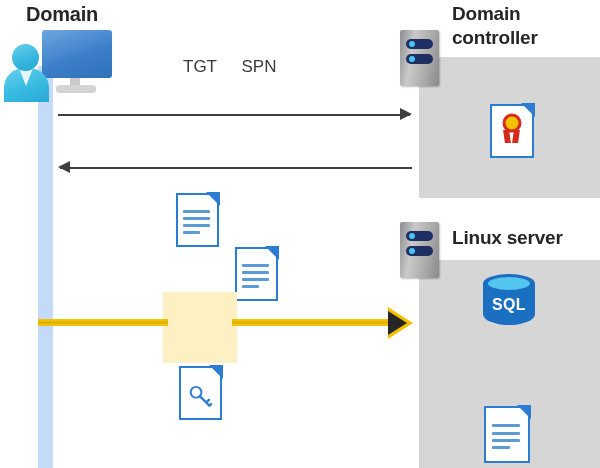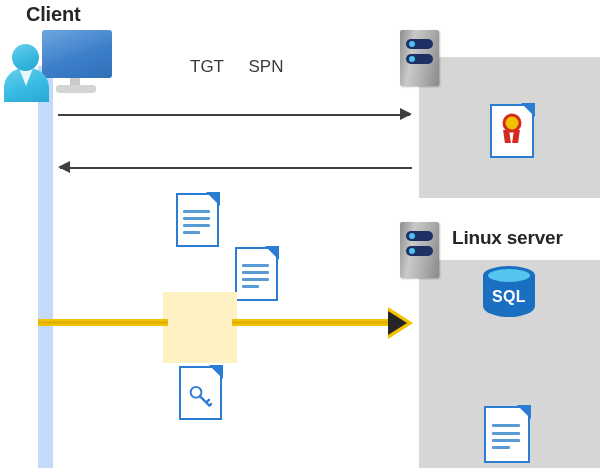--- a/index.html
+++ b/index.html
@@ -31,21 +31,21 @@
   }
   .dc-label{
     left:452px;top:2px;width:140px;
     font-size:19px;line-height:24px;
   }
   .linux-label{
     left:452px;top:226px;width:150px;
     font-size:19px;line-height:24px;
   }
   .msg-label{
-    font-size:17px;color:#3b3b3b;line-height:20px;margin-left:7px;
+    font-size:17px;color:#3b3b3b;line-height:20px;
   }
   .tgt-label{left:175px;top:57px;width:50px;text-align:center;}
   .spn-label{left:233px;top:57px;width:52px;text-align:center;}
   .keytab-label{
     left:420px;top:415px;width:178px;text-align:center;
     font-size:20px;color:#3b3b3b;
   }
 
   
   .zone{background:#d6d6d6;}
@@ -112,21 +112,21 @@
     box-sizing:border-box;
   }
   .cert-tail{
     position:absolute;width:6px;height:13px;background:#d42b1f;top:48%;
   }
   .cert-tail.l{left:31%;transform:skewX(8deg);}
   .cert-tail.r{left:52%;transform:skewX(-8deg);}
 
   
   .sql{
-    left:483px;top:266px;width:37px;height:60px;
+    left:483px;top:274px;width:37px;height:60px;
   }
   .sql .body{
     position:absolute;left:0;top:9px;width:52px;height:42px;
     background:#1b6fc0;border-radius:0 0 26px 26px/0 0 11px 11px;
   }
   .sql .top{
     position:absolute;left:0;top:0;width:52px;height:19px;
     background:#1b6fc0;border-radius:50%;
   }
   .sql .topin{
@@ -219,33 +219,34 @@
 
   <div class="abs lifeline"></div>
 
   <div class="abs monitor-screen"></div>
   <div class="abs monitor-neck"></div>
   <div class="abs monitor-base"></div>
   <div class="abs person-body"></div>
   <div class="abs person-collar"></div>
   <div class="abs person-head"></div>
 
-  <div class="abs client-label lbl-bold">Client</div>
+  <div class="abs client-label lbl-bold">Domain</div>
 
   <div class="abs zone zone-dc"></div>
 
   <div class="abs server server-dc">
     <div class="bay b1">
         <span class="led"></span>
       </div>
     <div class="bay b2">
         <span class="led"></span>
       </div>
   </div>
 
+  <div class="abs dc-label lbl-bold">Domain controller</div>
 
   <div class="abs doc doc-cert">
     <div class="page"></div>
     <div class="fold"></div>
     <div class="cert-tail l"></div>
     <div class="cert-tail r"></div>
     <div class="cert-seal"></div>
   </div>
 
   <div class="abs zone zone-linux"></div>

